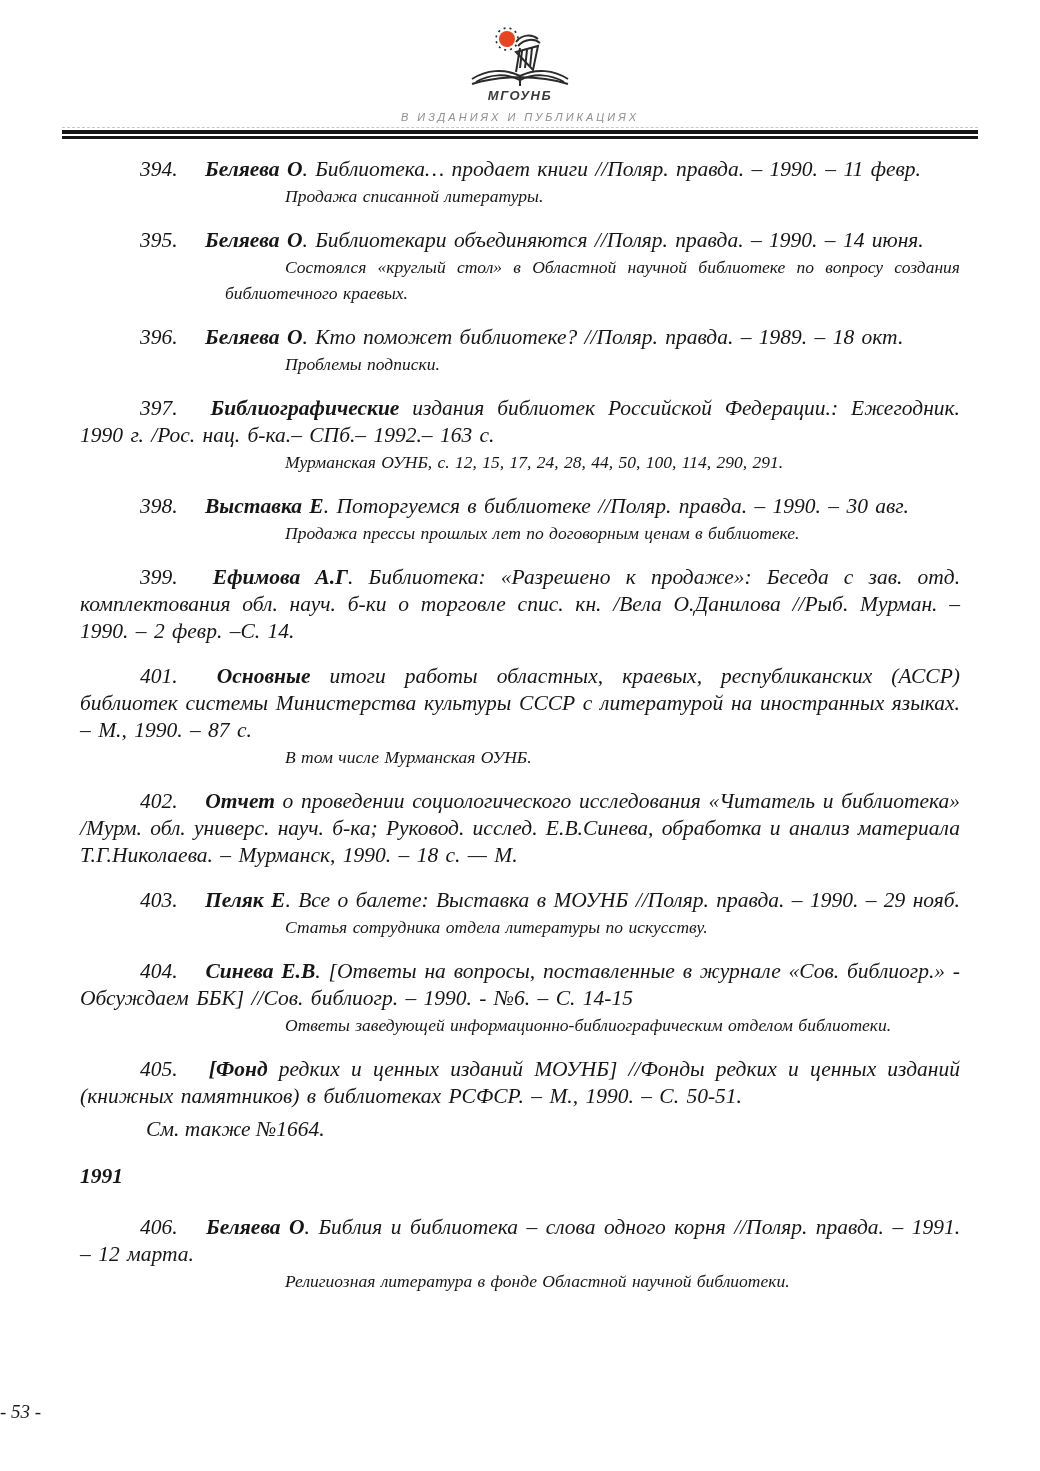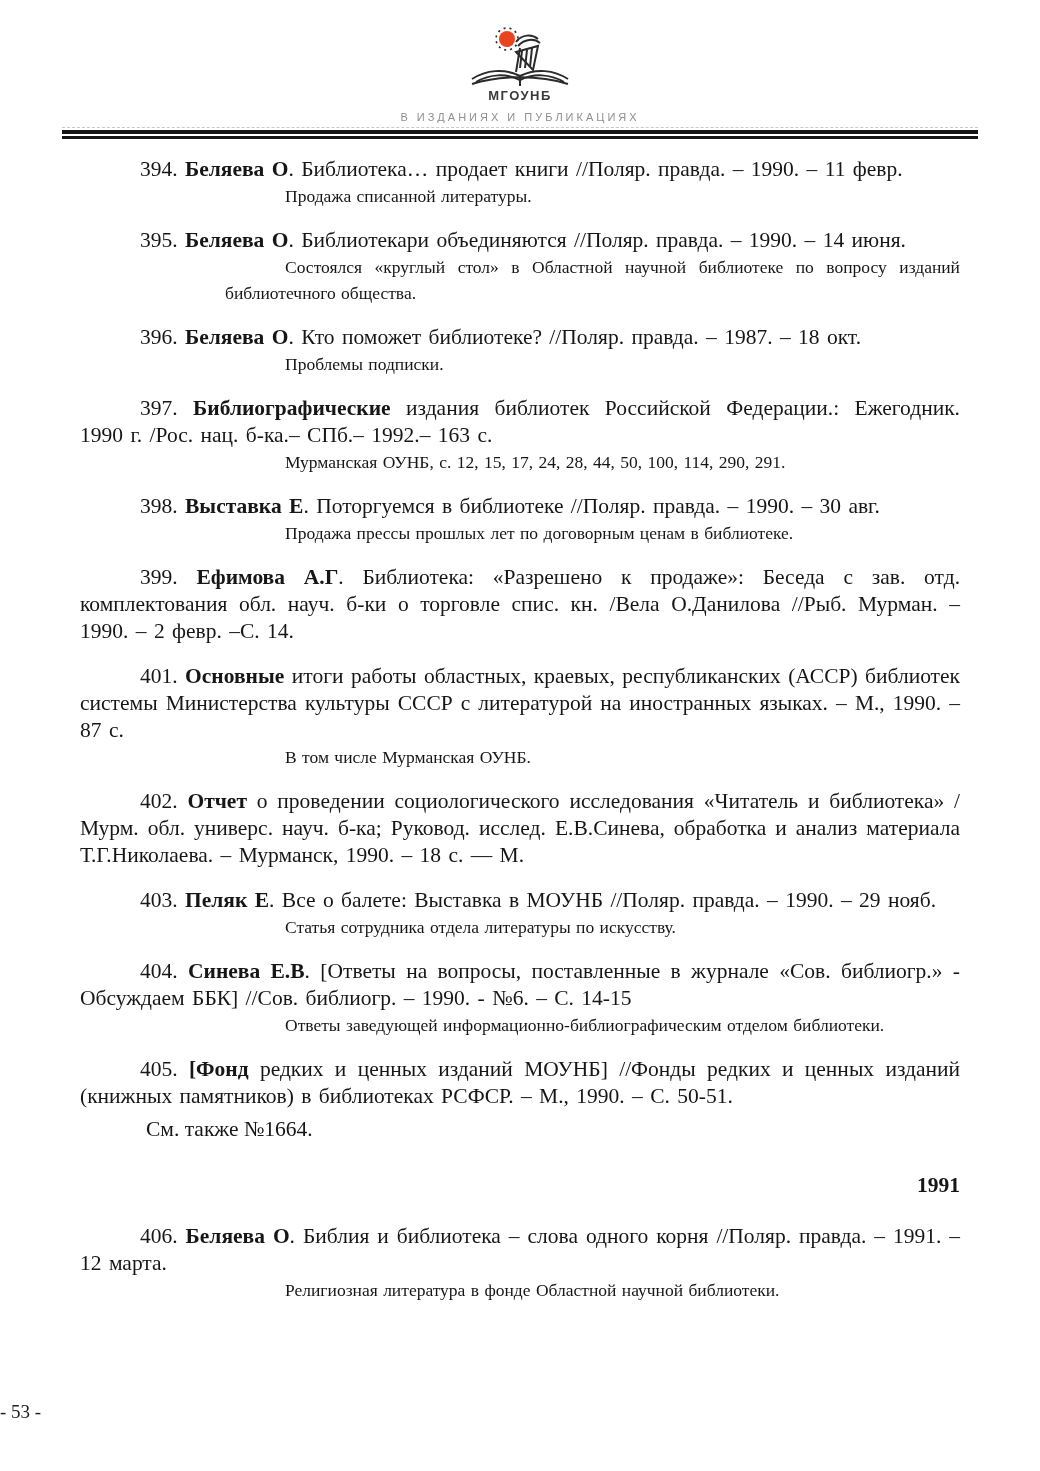--- a/index.html
+++ b/index.html
@@ -4,21 +4,21 @@
 <style>
   html,body{margin:0;padding:0;}
   body{
     width:1040px;height:1471px;
     background:#ffffff;
     font-family:"Liberation Serif","DejaVu Serif",serif;
     color:#161616;
     position:relative;
     overflow:hidden;
   }
-  .page{width:1040px;height:1471px;position:relative;}
+  .page{width:1040px;height:1471px;position:relative;font-style:italic;}
 
   
   .header{padding-top:26px;text-align:center;}
   .logo-wrap{display:inline-block;line-height:0;}
   .logo-text{
     font-family:"Liberation Sans","DejaVu Sans",sans-serif;
     font-size:13px;font-weight:bold;color:#3a3a3a;
     letter-spacing:1.5px;margin-top:1px;line-height:1.1;
   }
   .header-caption{
@@ -43,41 +43,41 @@
   .biblist{margin:17px 80px 0 80px;}
   .entry{margin-bottom:18px;}
   .entry-text{
     margin:0;
     font-size:21.5px;
     line-height:27px;
     text-align:justify;
     text-indent:60px;
     word-spacing:2px;
   }
-  .entry-text b{font-weight:bold;}
+  .entry-text b{font-weight:bold;margin-left:20px;}
   .annotation{
     margin:0 0 0 145px;
     font-size:17.5px;
     line-height:26px;
     text-align:justify;
     text-indent:60px;
     word-spacing:1px;
   }
   .extra-line{
     margin:6px;
     font-size:21.5px;
     line-height:27px;
     text-indent:60px;
   }
   .year-heading{
-    text-align:right;
+    text-align:left;
     font-weight:bold;
     font-size:21.5px;
     line-height:27px;
-    margin:29px 0 24px 0;
+    margin:20px 0 24px 0;
   }
 
   
   .footer{
     position:absolute;left:0;bottom:48px;width:100%;
     text-align:left;font-size:19px;color:#1b1b1b;
   }
 </style>
 </head>
 <body>
@@ -115,24 +115,24 @@
     <div class="double-rule"></div>
   </div>
 
   <main class="biblist" id="biblist">
       <div class="entry">
         <p class="entry-text"><span>394. </span><b>Беляева О</b><span>. Библиотека… продает книги //Поляр. правда. – 1990. – 11 февр.</span></p>
         <div class="annotation">Продажа списанной литературы.</div>
       </div>
       <div class="entry">
         <p class="entry-text"><span>395. </span><b>Беляева О</b><span>. Библиотекари объединяются //Поляр. правда. – 1990. – 14 июня.</span></p>
-        <div class="annotation">Состоялся «круглый стол» в Областной научной библиотеке по вопросу изданий библиотечного  общества.</div>
+        <div class="annotation">Состоялся «круглый стол» в Областной научной библиотеке по вопросу создания библиотечного  краевых.</div>
       </div>
       <div class="entry">
-        <p class="entry-text"><span>396. </span><b>Беляева О</b><span>. Кто поможет библиотеке? //Поляр. правда. – 1987. – 18 окт.</span></p>
+        <p class="entry-text"><span>396. </span><b>Беляева О</b><span>. Кто поможет библиотеке? //Поляр. правда. – 1989. – 18 окт.</span></p>
         <div class="annotation">Проблемы подписки.</div>
       </div>
       <div class="entry">
         <p class="entry-text"><span>397. </span><b>Библиографические</b><span> издания библиотек Российской Федерации.: Ежегодник. 1990 г. /Рос. нац. б-ка.– СПб.– 1992.– 163 с.</span></p>
         <div class="annotation">Мурманская ОУНБ, с. 12, 15, 17, 24, 28, 44, 50, 100, 114, 290, 291.</div>
       </div>
       <div class="entry">
         <p class="entry-text"><span>398. </span><b>Выставка Е</b><span>. Поторгуемся в библиотеке //Поляр. правда. – 1990. – 30 авг.</span></p>
         <div class="annotation">Продажа прессы прошлых лет по договорным  ценам в библиотеке.</div>
       </div>

